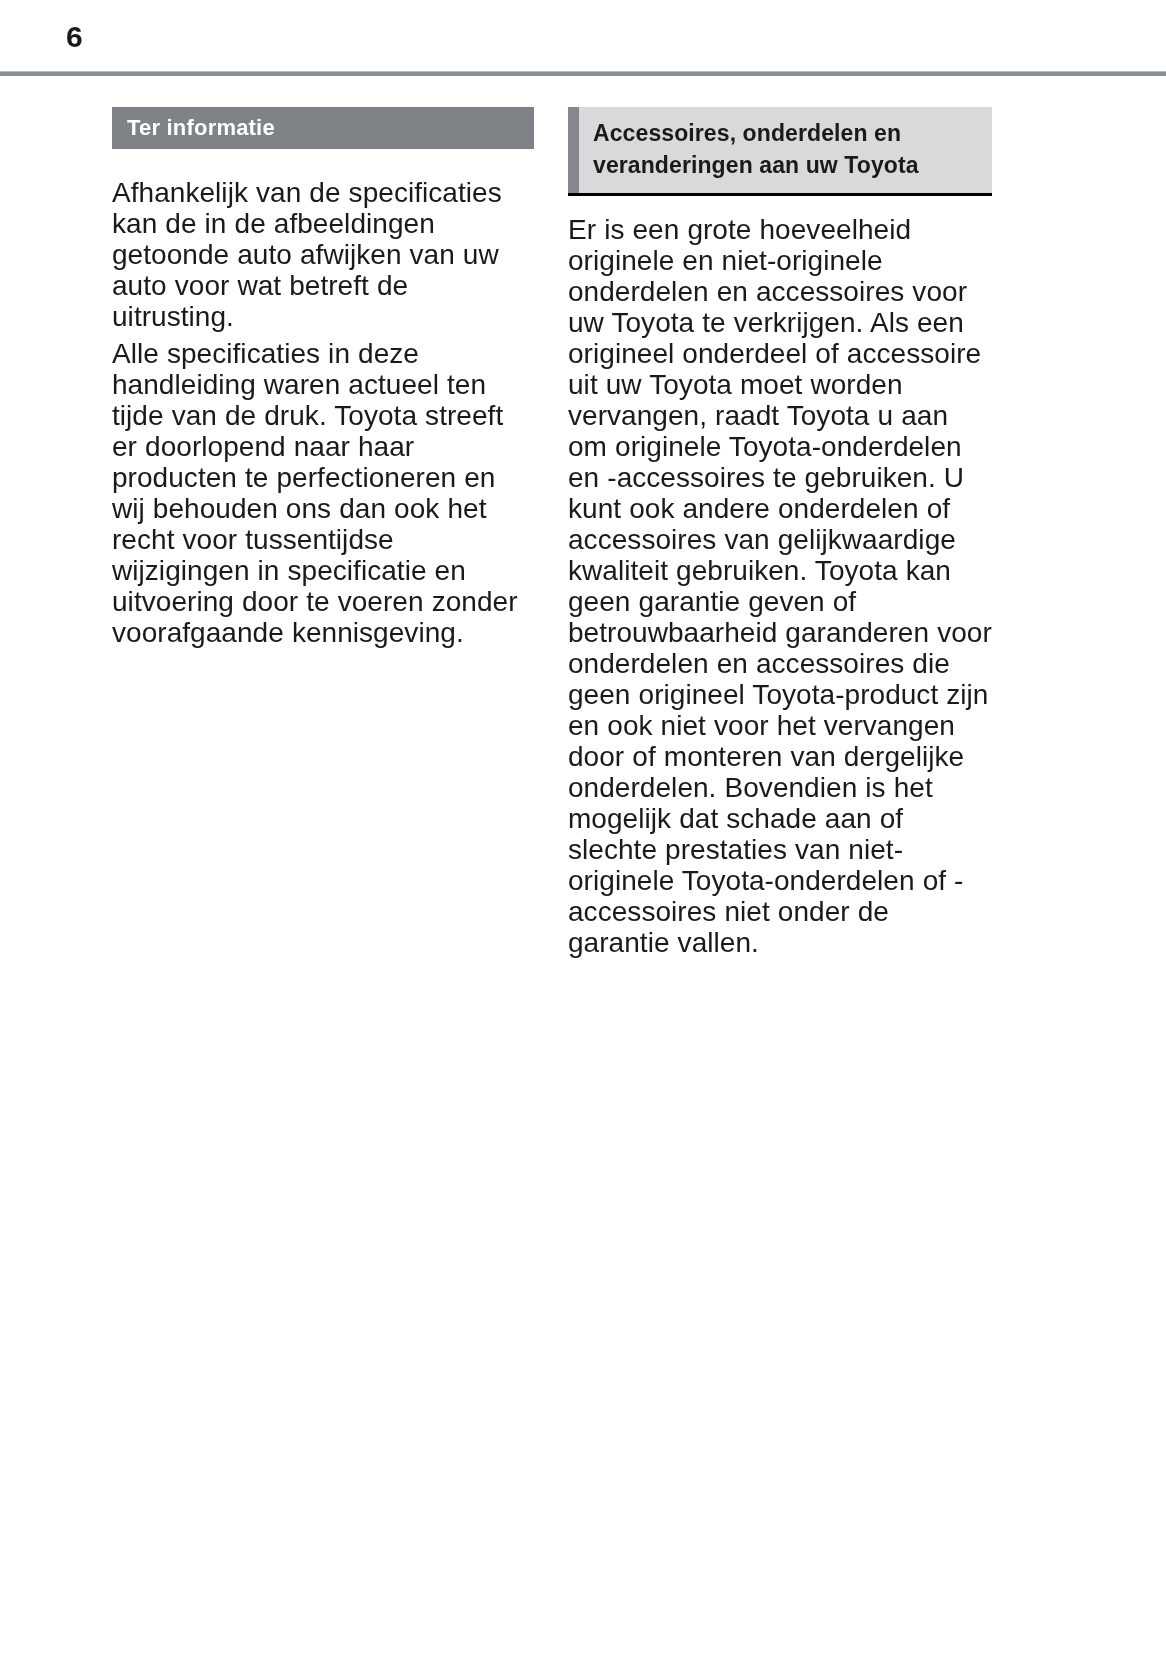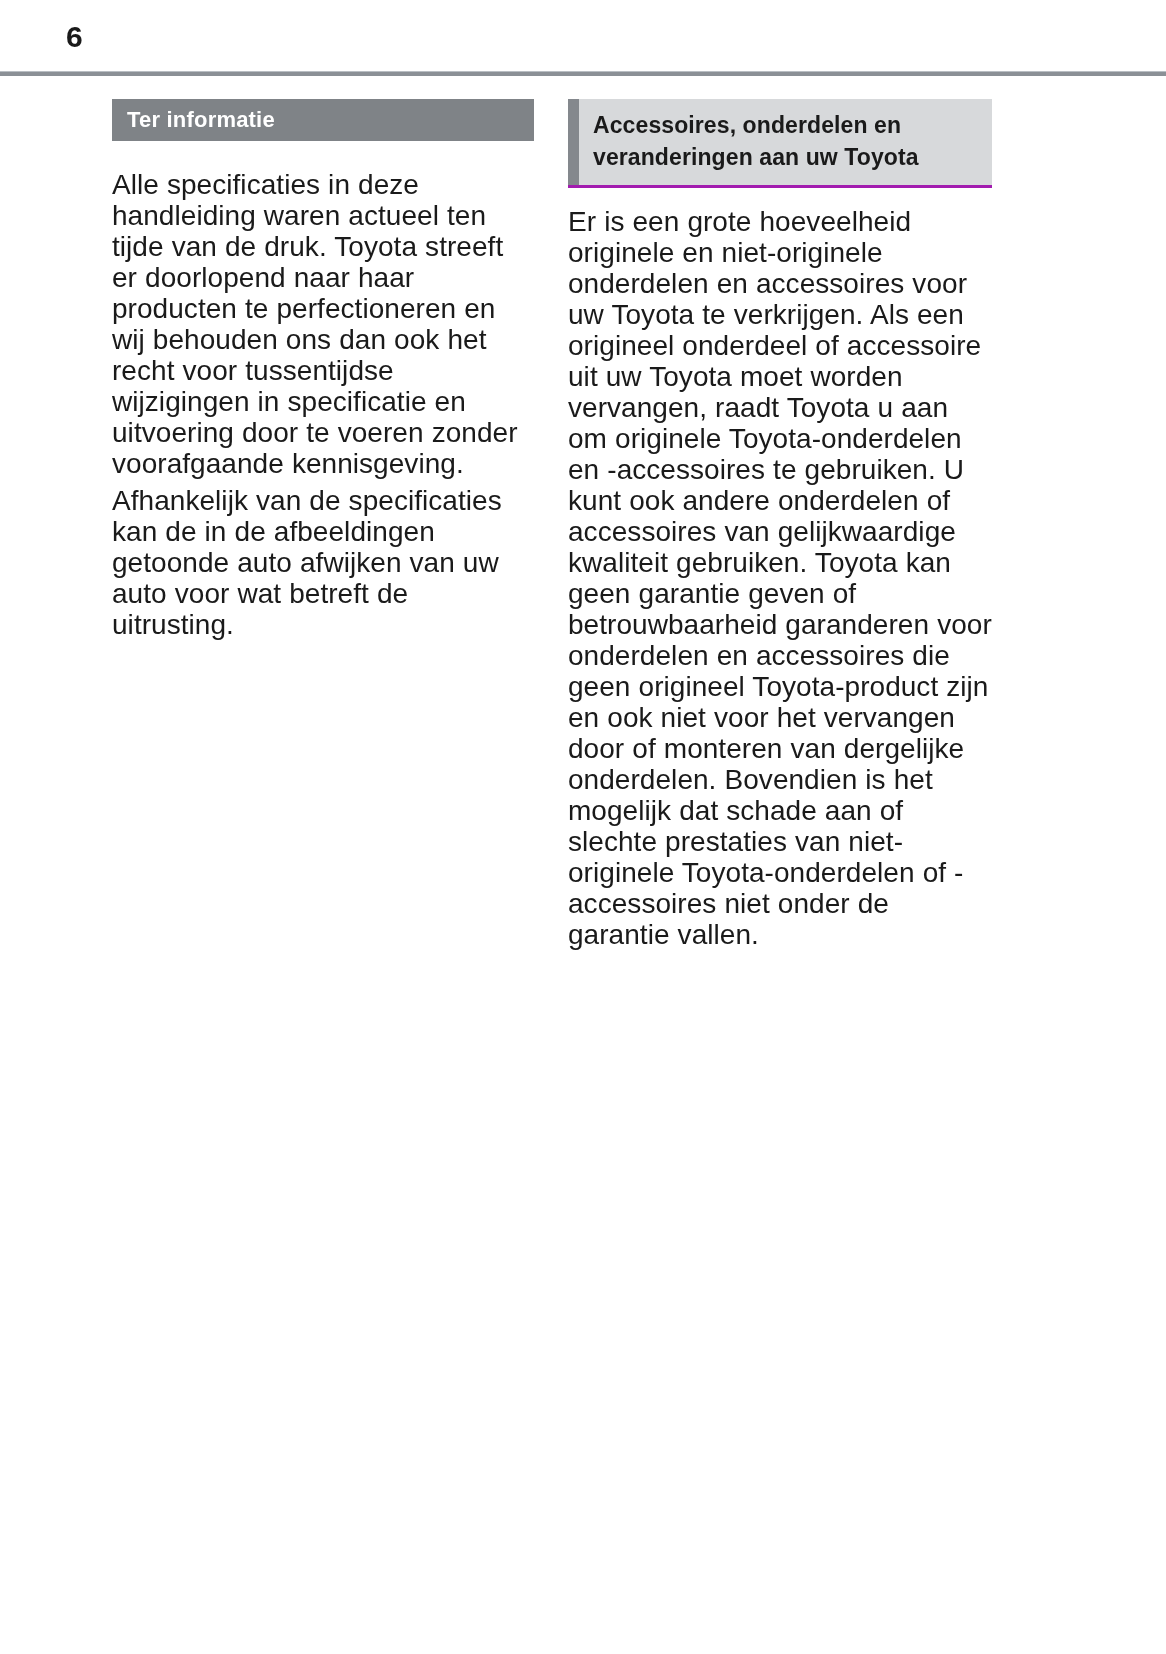--- a/index.html
+++ b/index.html
@@ -55,21 +55,21 @@
 
   
   .columns {
     position: absolute;
     top: 95px;
     left: 0;
     width: 1166px;
   }
   .col {
     position: absolute;
-    top: 4px;
+    top: 12px;
   }
   .col-left  { left: 112px;  width: 422px; }
   .col-right { left: 568px;  width: 424px; }
 
   
   .section-banner {
     background: #7f8387;
     height: 42px;
     display: flex;
     align-items: center;
@@ -83,21 +83,21 @@
     font-weight: bold;
     line-height: 1;
     letter-spacing: 0.2px;
   }
 
   
   .subhead {
     background: #d7d9db;
     display: flex;
     align-items: stretch;
-    border-bottom: 3px solid #a21caf;
+    border-bottom: 3px solid #000000;
     margin-bottom: 18px;
   }
   .subhead-bar {
     width: 11px;
     flex: 0 0 11px;
     background: #84888d;
   }
   .subhead-text {
     flex: 1 1 auto;
     font-size: 23px;
@@ -139,22 +139,22 @@
   <div class="columns">
 
     <div class="col col-left">
 
       <div class="section-banner">
         <span class="section-banner-text">Ter informatie</span>
       </div>
 
 
       <div class="body-text">
+        <p>Afhankelijk van de specificaties kan de in de afbeeldingen getoonde auto afwijken van uw auto voor wat betreft de uitrusting.</p>
         <p>Alle specificaties in deze handleiding waren actueel ten tijde van de druk. Toyota streeft er doorlopend naar haar producten te perfectioneren en wij behouden ons dan ook het recht voor tussentijdse wijzigingen in specificatie en uitvoering door te voeren zonder voorafgaande kennisgeving.</p>
-        <p>Afhankelijk van de specificaties kan de in de afbeeldingen getoonde auto afwijken van uw auto voor wat betreft de uitrusting.</p>
       </div>
 
     </div>
 
     <div class="col col-right">
 
       <div class="subhead subhead-tall">
         <span class="subhead-bar"></span>
         <span class="subhead-text">Accessoires, onderdelen en veranderingen aan uw Toyota</span>
       </div>

